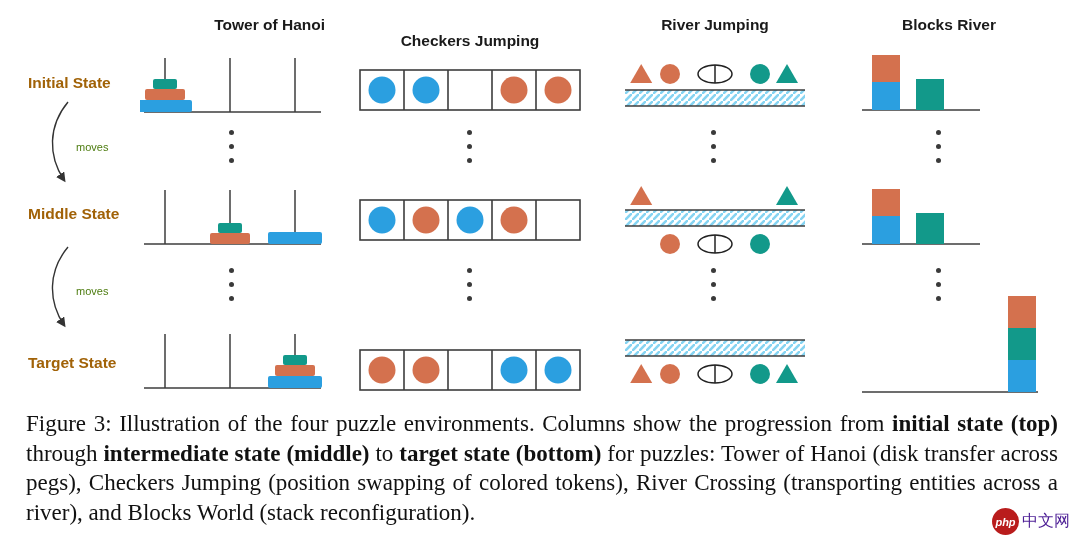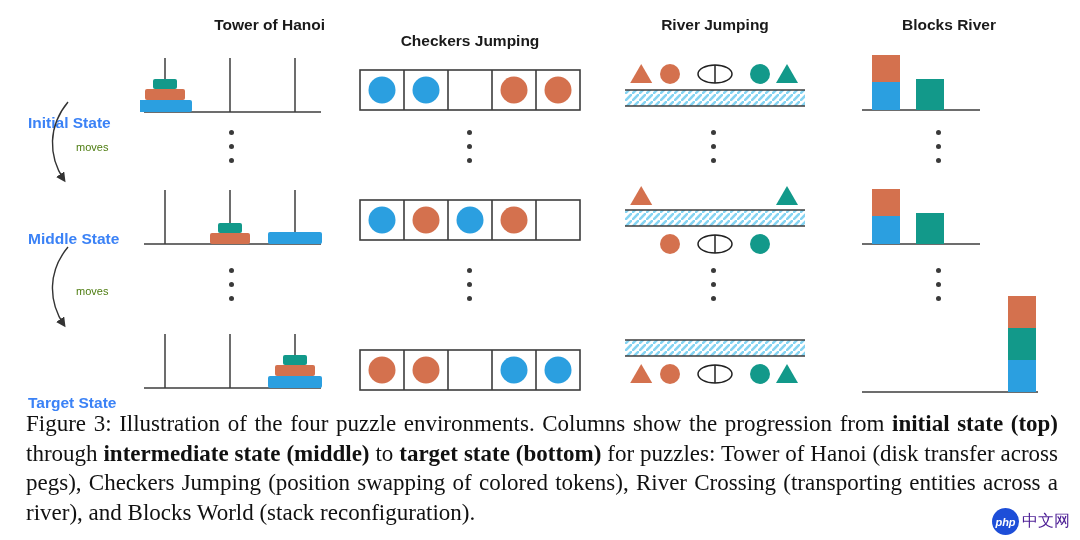--- a/index.html
+++ b/index.html
@@ -5,22 +5,22 @@
   *{margin:0;padding:0;box-sizing:border-box;}
   html,body{width:1080px;height:540px;}
   body{background:#ffffff;font-family:"Liberation Sans",sans-serif;position:relative;overflow:hidden;}
 
   .hdr{position:absolute;top:16px;font-weight:bold;font-size:15.5px;color:#1a1a1a;text-align:center;}
   .h0{left:140px;width:185px;text-align:right;}
   .h1{left:358px;width:224px;margin-top:16px;}
   .h2{left:625px;width:180px;}
   .h3{left:858px;width:182px;}
 
-  .rowlab{position:absolute;left:28px;font-weight:bold;font-size:15.5px;color:#3b82f6;margin-top:40px;}
-  .rl0{top:74px;} .rl1{top:190px;} .rl2{top:354px;}
+  .rowlab{position:absolute;left:28px;font-weight:bold;font-size:15.5px;color:#a16207;}
+  .rl0{top:74px;} .rl1{top:205px;} .rl2{top:354px;}
 
   .moves{position:absolute;font-size:11px;color:#4d7c0f;}
   .mv0{left:76px;top:141px;} .mv1{left:76px;top:285px;}
 
   .arrow{position:absolute;left:42px;width:46px;height:92px;}
   .ar0{top:98px;} .ar1{top:243px;}
 
   .cell{position:absolute;}
   .hanoi-c{left:140px;width:185px;height:68px;}
   .hanoi-r0{top:46px;} .hanoi-r1{top:178px;} .hanoi-r2{top:322px;}
@@ -34,21 +34,21 @@
   .dots{position:absolute;display:flex;flex-direction:column;align-items:center;gap:9px;}
   .dot{width:5px;height:5px;border-radius:50%;background:#3a3a3a;}
   .dg0{left:229px;} .dg1{left:467px;} .dg2{left:711px;} .dg3{left:936px;}
   .dt0{top:130px;} .dt1{top:268px;}
 
   .caption{position:absolute;left:26px;right:22px;top:409px;
     font-family:"Liberation Serif",serif;font-size:23px;line-height:29.5px;
     text-align:justify;color:#111;}
 
   .wm{position:absolute;right:10px;bottom:5px;display:flex;align-items:center;gap:3px;}
-  .wm-badge{width:27px;height:27px;border-radius:50%;background:#1d4ed8;color:#fff;
+  .wm-badge{width:27px;height:27px;border-radius:50%;background:#b91c1c;color:#fff;
     font-size:11px;font-weight:bold;font-style:italic;display:flex;align-items:center;justify-content:center;}
   .wm-text{font-size:16px;font-weight:normal;color:#4c1d95;}
 </style>
 </head>
 <body>
 
 <div class="hdr h0">Tower of Hanoi</div>
 <div class="hdr h1">Checkers Jumping</div>
 <div class="hdr h2">River Jumping</div>
 <div class="hdr h3">Blocks River</div>

